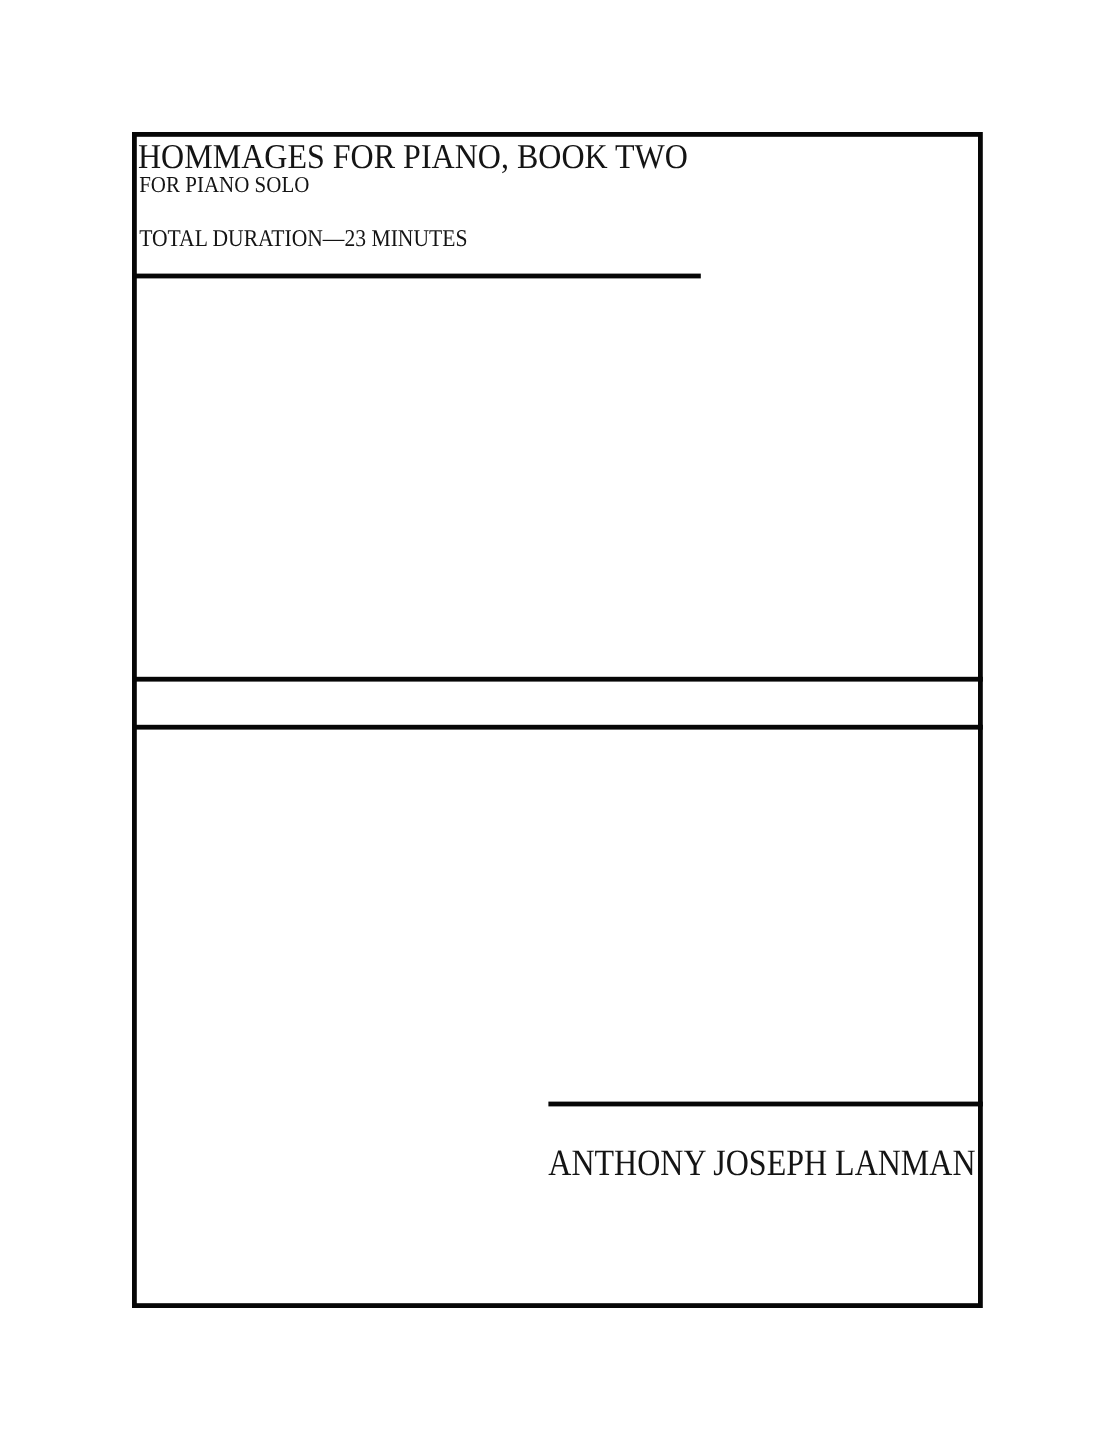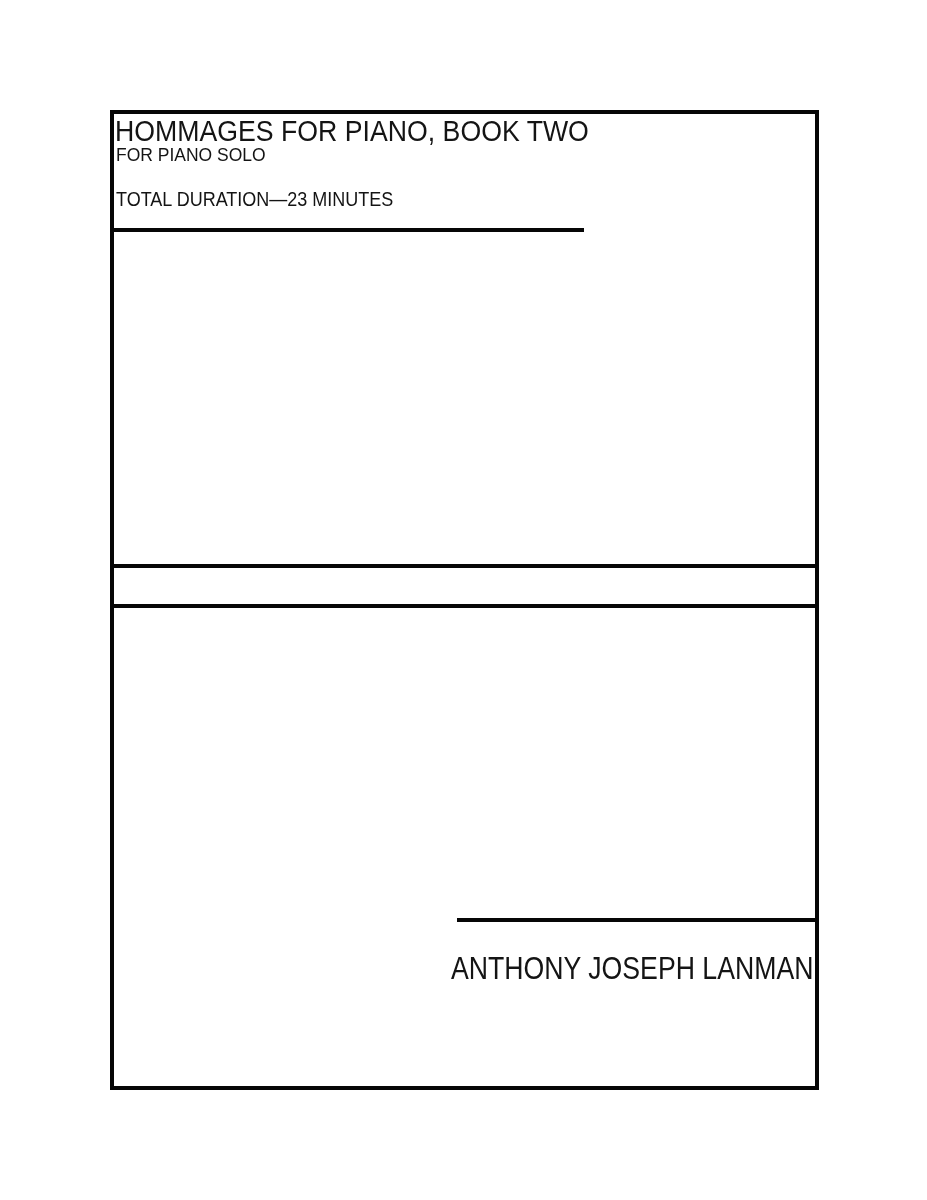--- a/index.html
+++ b/index.html
@@ -6,21 +6,21 @@
     margin: 0;
     padding: 0;
     background: #ffffff;
   }
   .page {
     position: relative;
     width: 927px;
     height: 1140px;
     background: #ffffff;
     overflow: hidden;
-    font-family: Liberation Sans, sans-serif;
+    font-family: Liberation Serif, serif;
     color: #141414;
   }
   .cover-frame {
     position: absolute;
     left: 110px;
     top: 110px;
     width: 709px;
     height: 980px;
     border: 4px solid #060606;
     box-sizing: border-box;

